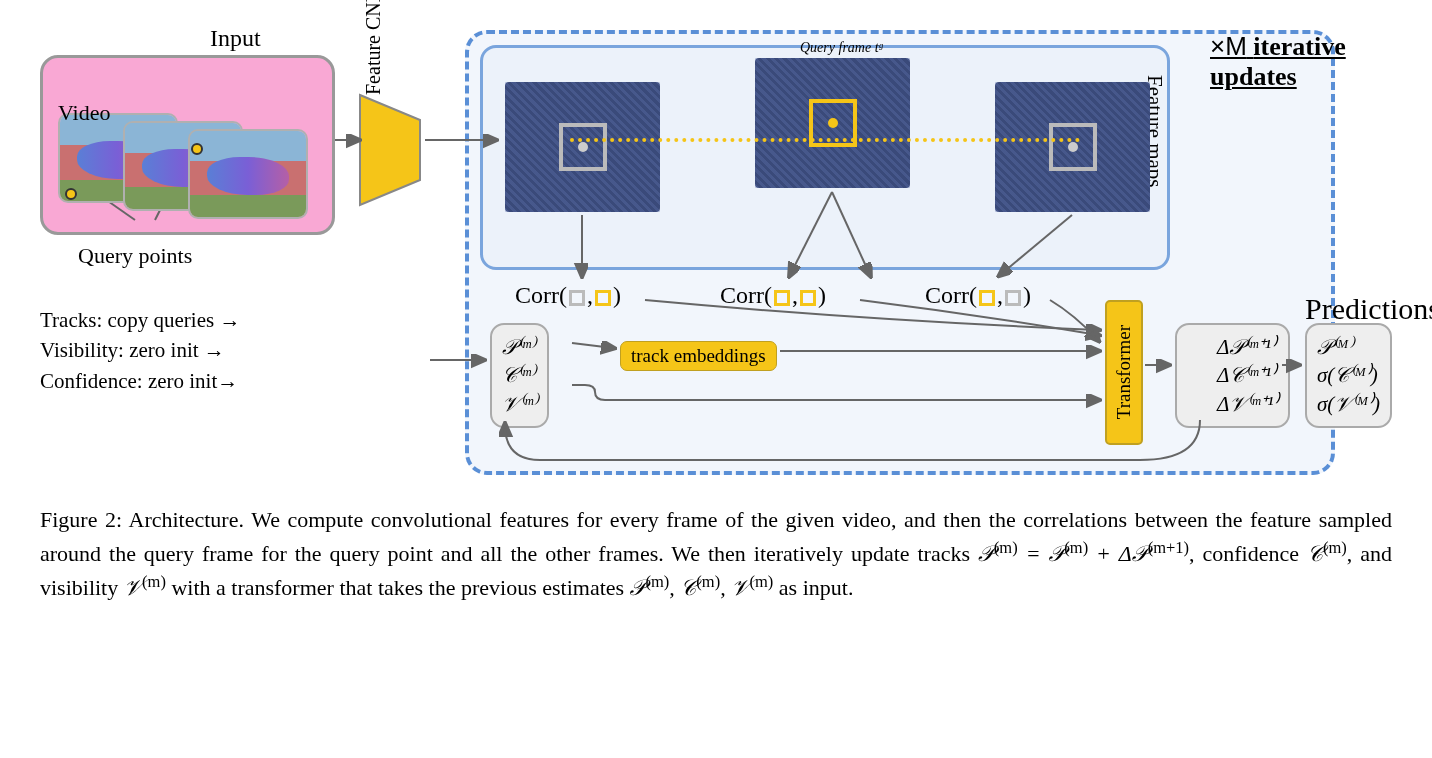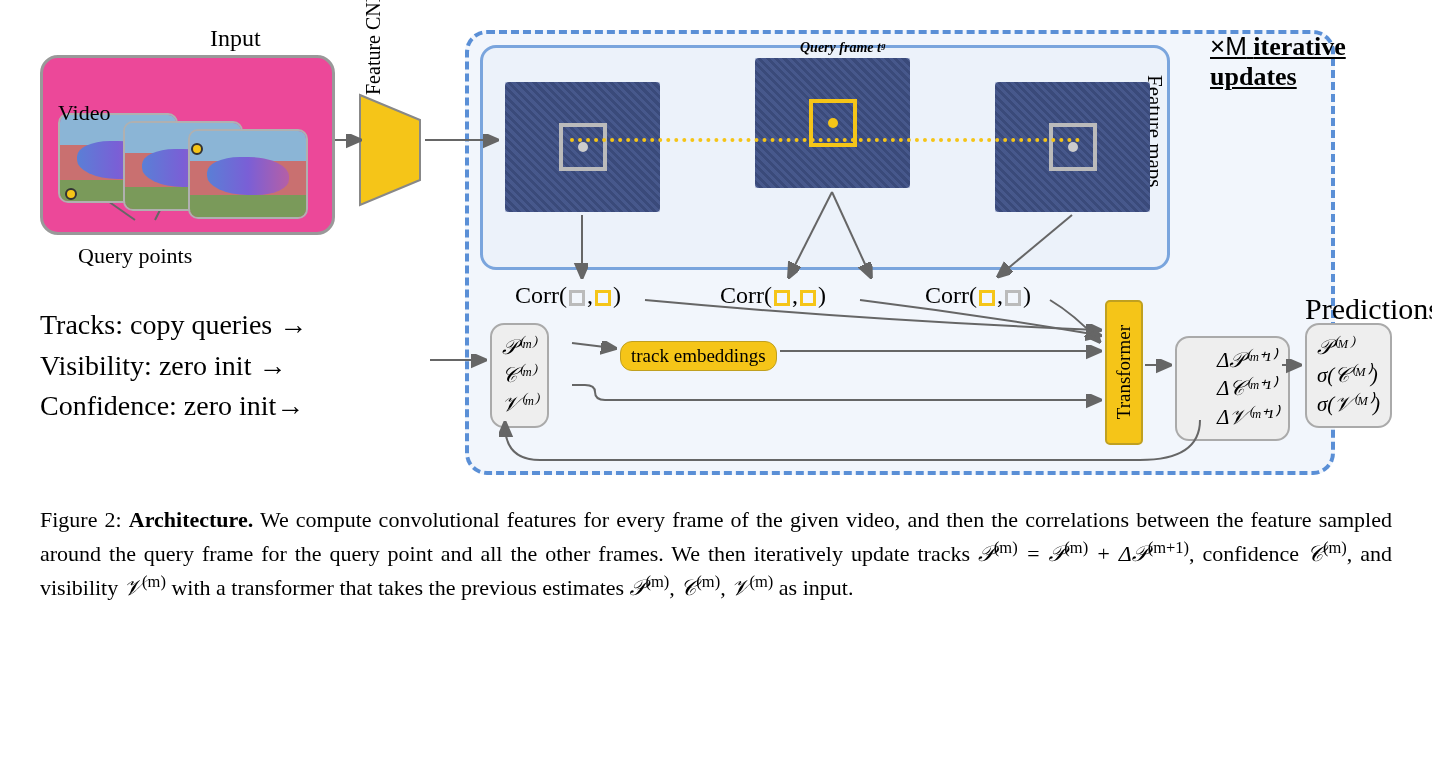--- a/index.html
+++ b/index.html
@@ -1,41 +1,41 @@
 <!DOCTYPE html>
 <html><head>
 <meta charset="utf-8">
 <style>
 * { box-sizing: border-box; margin: 0; padding: 0; }
 body { font-family: Georgia, 'Times New Roman', serif; background: #fff; width: 1432px; height: 758px; padding: 20px 40px; }
 .figure-container { position: relative; width: 100%; height: 470px; }
 .caption { font-size: 22px; line-height: 1.4; margin-top: 15px; text-align: justify; font-family: Georgia, serif; }
 .caption .fig-label { font-weight: normal; }
-.caption .fig-title { font-weight: bold; }
+.caption .fig-title { font-weight: normal; }
 .math { font-style: italic; font-family: 'Cambria Math', Georgia, serif; }
 .math sup { font-size: 0.75em; font-style: normal; }
 
 
-.input-box { position: absolute; left: 0; top: 35px; width: 295px; height: 180px; border: 3px solid #999; border-radius: 18px; background: #ec4899; }
+.input-box { position: absolute; left: 0; top: 35px; width: 295px; height: 180px; border: 3px solid #999; border-radius: 18px; background: #f9a8d4; }
 .input-label { position: absolute; left: 170px; top: 5px; font-size: 24px; }
 .video-label { position: absolute; left: 15px; top: 42px; font-size: 22px; z-index: 10; }
 .video-stack { position: absolute; left: 15px; top: 55px; }
 .video-frame { position: absolute; width: 120px; height: 90px; border: 2px solid #b0b0b0; border-radius: 10px; overflow: hidden; }
 .video-frame.f1 { left: 0; top: 0; z-index: 1; }
 .video-frame.f2 { left: 65px; top: 8px; z-index: 2; }
 .video-frame.f3 { left: 130px; top: 16px; z-index: 3; }
 .video-content { width: 100%; height: 100%; background: linear-gradient(to bottom, #8bb5d6 0%, #8bb5d6 35%, #c97070 35%, #c97070 75%, #7a9a5a 75%, #7a9a5a 100%); position: relative; }
 .graffiti { position: absolute; left: 15%; top: 30%; width: 70%; height: 45%; background: linear-gradient(90deg, #5a7fd6, #7a5fd6, #b55fa6); border-radius: 40% 50% 40% 50%; }
 .query-point { position: absolute; width: 12px; height: 12px; background: #f5c518; border: 2px solid #333; border-radius: 50%; }
 .qp1 { left: 22px; top: 130px; z-index: 5; }
 .qp2 { left: 148px; top: 85px; z-index: 5; }
 .query-points-label { position: absolute; left: 35px; top: 185px; font-size: 22px; }
 
 
-.init-labels { position: absolute; left: 0; top: 285px; font-size: 28px; line-height: 1.45; }
+.init-labels { position: absolute; left: 0; top: 285px; font-size: 21px; line-height: 1.45; }
 .init-labels .row { white-space: nowrap; }
 
 
 .feature-cnn { position: absolute; left: 315px; top: 55px; }
 .cnn-shape { fill: #f5c518; stroke: #888; stroke-width: 2; }
 .cnn-label { position: absolute; left: 322px; top: 75px; font-size: 20px; transform: rotate(-90deg); transform-origin: left top; white-space: nowrap; }
 
 
 .loop-box { position: absolute; left: 425px; top: 10px; width: 870px; height: 445px; border: 4px dashed #5a8fd6; border-radius: 22px; background: rgba(90,143,214,0.08); }
 .iter-label { position: absolute; left: 1170px; top: 12px; font-size: 26px; line-height: 1.15; text-decoration: underline; }
@@ -48,41 +48,41 @@
 
 .fmap { position: absolute; width: 155px; height: 130px; background: #3a4a7a; border-radius: 4px; }
 .fmap::before { content: ''; position: absolute; inset: 0; background: repeating-linear-gradient(45deg, rgba(100,120,180,0.3) 0 3px, transparent 3px 6px); }
 .fmap .patch-box { position: absolute; left: 50%; top: 50%; transform: translate(-50%,-50%); width: 48px; height: 48px; border: 4px solid #bbb; }
 .fmap.query .patch-box { border-color: #f5c518; }
 .fmap .center-dot { position: absolute; left: 50%; top: 50%; transform: translate(-50%,-50%); width: 10px; height: 10px; background: #f5c518; border-radius: 50%; }
 .fmap:not(.query) .center-dot { background: #ccc; }
 .fm1 { left: 465px; top: 62px; }
 .fm2 { left: 715px; top: 38px; }
 .fm3 { left: 955px; top: 62px; }
-.qframe-label { position: absolute; left: 760px; top: 20px; font-size: 14px; font-style: italic; font-weight: bold; }
+.qframe-label { position: absolute; left: 760px; top: 20px; font-size: 14px; font-style: italic; }
 
 
 .track-line { position: absolute; left: 530px; top: 118px; width: 510px; border-top: 4px dotted #f5c518; z-index: 5; }
 
 
 .corr { position: absolute; top: 262px; font-size: 24px; white-space: nowrap; }
 .corr1 { left: 475px; } .corr2 { left: 680px; } .corr3 { left: 885px; }
 .corr .q1, .corr .q2 { display: inline-block; width: 16px; height: 16px; border: 3px solid #bbb; vertical-align: -3px; margin: 0 2px; }
 .corr .qy { border-color: #f5c518; }
 
 
 .state-box { position: absolute; border: 2px solid #aaa; border-radius: 14px; background: #eee; padding: 8px 10px; font-size: 21px; line-height: 1.35; }
 .sb0 { left: 310px; top: 282px; }
 .sb1 { left: 450px; top: 303px; }
-.sb-delta { left: 1135px; top: 316px; padding-left: 40px; }
+.sb-delta { left: 1135px; top: 303px; padding-left: 40px; }
 .sb-pred { left: 1265px; top: 303px; }
 .pred-label { position: absolute; left: 1265px; top: 272px; font-size: 30px; }
 
 
-.track-emb { position: absolute; left: 580px; top: 321px; background: #f5c518; border: 1px solid #c0a020; padding: 3px 10px; font-size: 19px; border-radius: 12px; }
+.track-emb { position: absolute; left: 580px; top: 321px; background: #f5c518; border: 1px solid #c0a020; padding: 3px 10px; font-size: 19px; border-radius: 7px; }
 
 
 .transformer { position: absolute; left: 1065px; top: 280px; width: 38px; height: 145px; background: #f5c518; border: 2px solid #c0a020; border-radius: 5px; display: flex; align-items: center; justify-content: center; }
 .transformer span { writing-mode: vertical-rl; transform: rotate(180deg); font-size: 19px; }
 
 
 .update-eq { position: absolute; left: 610px; top: 412px; font-size: 21px; }
 svg.flow { position: absolute; left: 0; top: 0; width: 1432px; height: 470px; pointer-events: none; }
 svg.flow path, svg.flow line { stroke: #666; stroke-width: 2; fill: none; }
 svg.flow .ah { fill: #666; }

